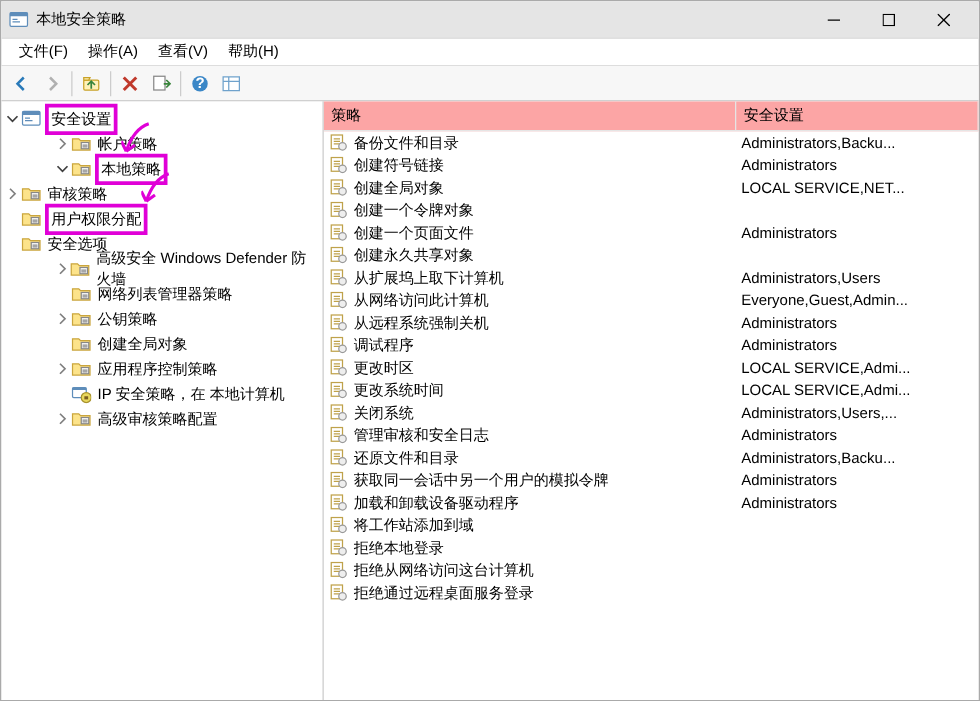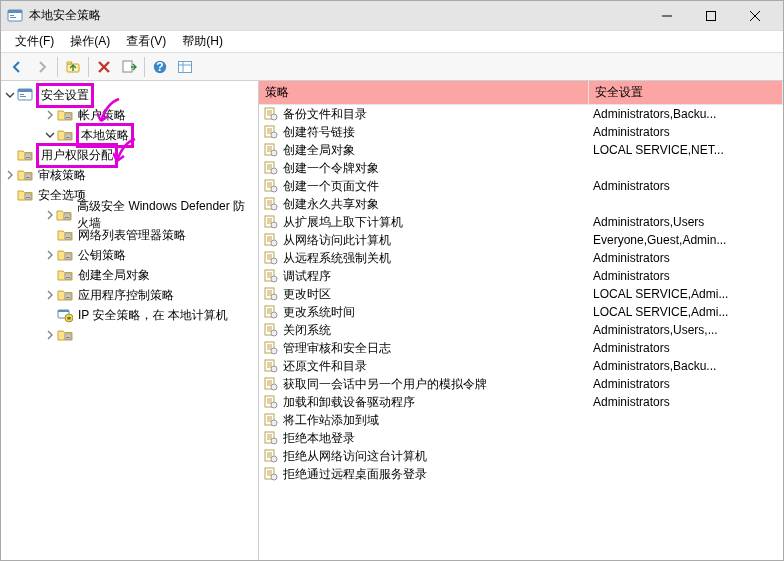--- a/index.html
+++ b/index.html
@@ -189,46 +189,46 @@
             <svg width="16" height="16" viewBox="0 0 16 16">
               <path d="M1 4 L6 4 L7.5 5.5 L15 5.5 L15 13 L1 13 Z" fill="#fce38a" stroke="#caa53d"></path>
               <rect x="8" y="7" width="6" height="5" fill="#fff" stroke="#888"></rect>
               <line x1="9" y1="9" x2="13" y2="9" stroke="#888"></line>
               <line x1="9" y1="10.5" x2="13" y2="10.5" stroke="#888"></line>
             </svg>
           </span>
           <span class="lbl hl-lbl">本地策略</span>
         </div>
         <div class="row indent3">
+          <span class="toggle">
+            <svg width="10" height="10" viewBox="0 0 10 10">
+              <path d="M3 1 L7 5 L3 9" fill="none" stroke="#808080" stroke-width="1.4"></path>
+            </svg>
+          </span>
+          <span class="icon">
+            <svg width="16" height="16" viewBox="0 0 16 16">
+              <path d="M1 4 L6 4 L7.5 5.5 L15 5.5 L15 13 L1 13 Z" fill="#fce38a" stroke="#caa53d"></path>
+              <rect x="8" y="7" width="6" height="5" fill="#fff" stroke="#888"></rect>
+              <line x1="9" y1="9" x2="13" y2="9" stroke="#888"></line>
+              <line x1="9" y1="10.5" x2="13" y2="10.5" stroke="#888"></line>
+            </svg>
+          </span>
+          <span class="lbl">审核策略</span>
+        </div>
+        <div class="row indent3">
           <span class="toggle"></span>
           <span class="icon">
             <svg width="16" height="16" viewBox="0 0 16 16">
               <path d="M1 4 L6 4 L7.5 5.5 L15 5.5 L15 13 L1 13 Z" fill="#fce38a" stroke="#caa53d"></path>
               <rect x="8" y="7" width="6" height="5" fill="#fff" stroke="#888"></rect>
               <line x1="9" y1="9" x2="13" y2="9" stroke="#888"></line>
               <line x1="9" y1="10.5" x2="13" y2="10.5" stroke="#888"></line>
             </svg>
           </span>
           <span class="lbl hl-lbl">用户权限分配</span>
-        </div>
-        <div class="row indent3">
-          <span class="toggle">
-            <svg width="10" height="10" viewBox="0 0 10 10">
-              <path d="M3 1 L7 5 L3 9" fill="none" stroke="#808080" stroke-width="1.4"></path>
-            </svg>
-          </span>
-          <span class="icon">
-            <svg width="16" height="16" viewBox="0 0 16 16">
-              <path d="M1 4 L6 4 L7.5 5.5 L15 5.5 L15 13 L1 13 Z" fill="#fce38a" stroke="#caa53d"></path>
-              <rect x="8" y="7" width="6" height="5" fill="#fff" stroke="#888"></rect>
-              <line x1="9" y1="9" x2="13" y2="9" stroke="#888"></line>
-              <line x1="9" y1="10.5" x2="13" y2="10.5" stroke="#888"></line>
-            </svg>
-          </span>
-          <span class="lbl">审核策略</span>
         </div>
         <div class="row indent3">
           <span class="toggle"></span>
           <span class="icon">
             <svg width="16" height="16" viewBox="0 0 16 16">
               <path d="M1 4 L6 4 L7.5 5.5 L15 5.5 L15 13 L1 13 Z" fill="#fce38a" stroke="#caa53d"></path>
               <rect x="8" y="7" width="6" height="5" fill="#fff" stroke="#888"></rect>
               <line x1="9" y1="9" x2="13" y2="9" stroke="#888"></line>
               <line x1="9" y1="10.5" x2="13" y2="10.5" stroke="#888"></line>
             </svg>
@@ -326,20 +326,21 @@
             </svg>
           </span>
           <span class="icon">
             <svg width="16" height="16" viewBox="0 0 16 16">
               <path d="M1 4 L6 4 L7.5 5.5 L15 5.5 L15 13 L1 13 Z" fill="#fce38a" stroke="#caa53d"></path>
               <rect x="8" y="7" width="6" height="5" fill="#fff" stroke="#888"></rect>
               <line x1="9" y1="9" x2="13" y2="9" stroke="#888"></line>
               <line x1="9" y1="10.5" x2="13" y2="10.5" stroke="#888"></line>
             </svg>
           </span>
+          <span class="lbl">高级审核策略配置</span>
         </div>
       </div>
 
     <svg class="arrow" style="left:96px; top:16px;" width="28" height="32">
         <path d="M22 2 Q10 6 4 24" fill="none" stroke="#e000d7" stroke-width="2.5"></path>
         <path d="M4 24 L0 16 M4 24 L11 19" fill="none" stroke="#e000d7" stroke-width="2.5"></path>
       </svg>
     <svg class="arrow" style="left:112px; top:56px;" width="28" height="32">
         <path d="M22 2 Q10 6 4 24" fill="none" stroke="#e000d7" stroke-width="2.5"></path>
         <path d="M4 24 L0 16 M4 24 L11 19" fill="none" stroke="#e000d7" stroke-width="2.5"></path>

